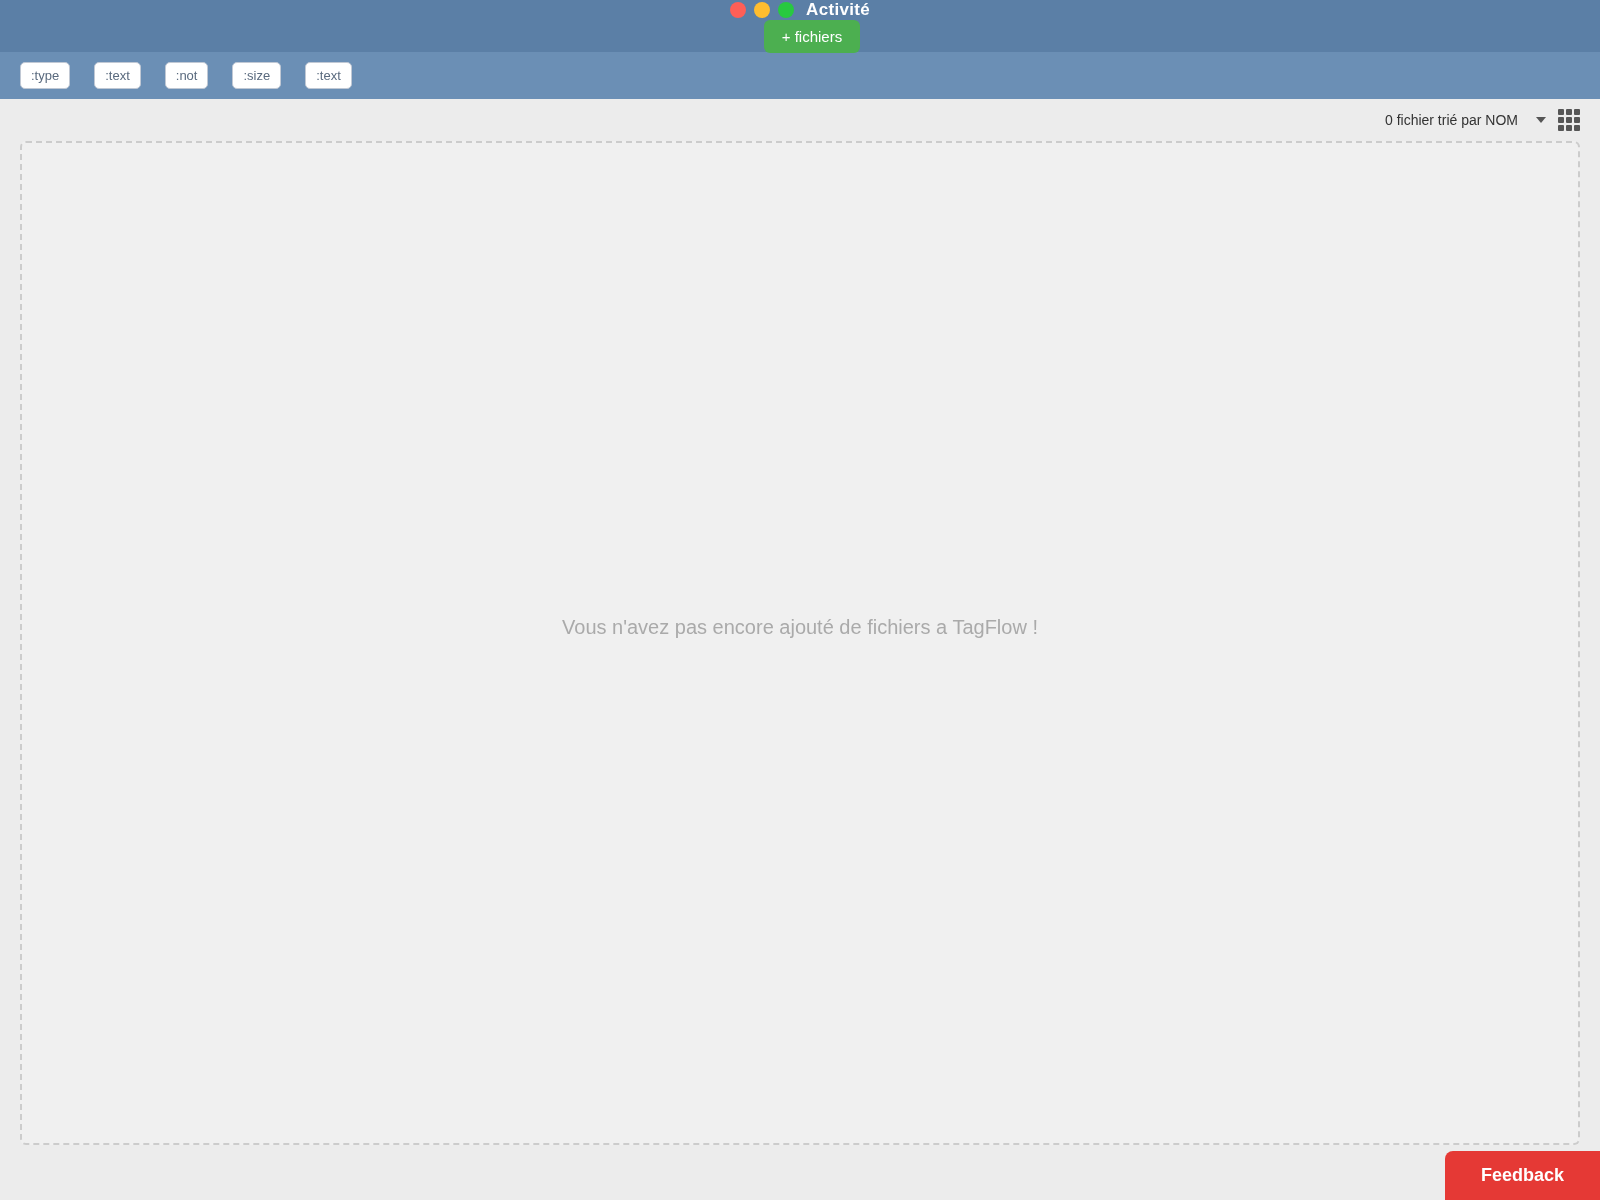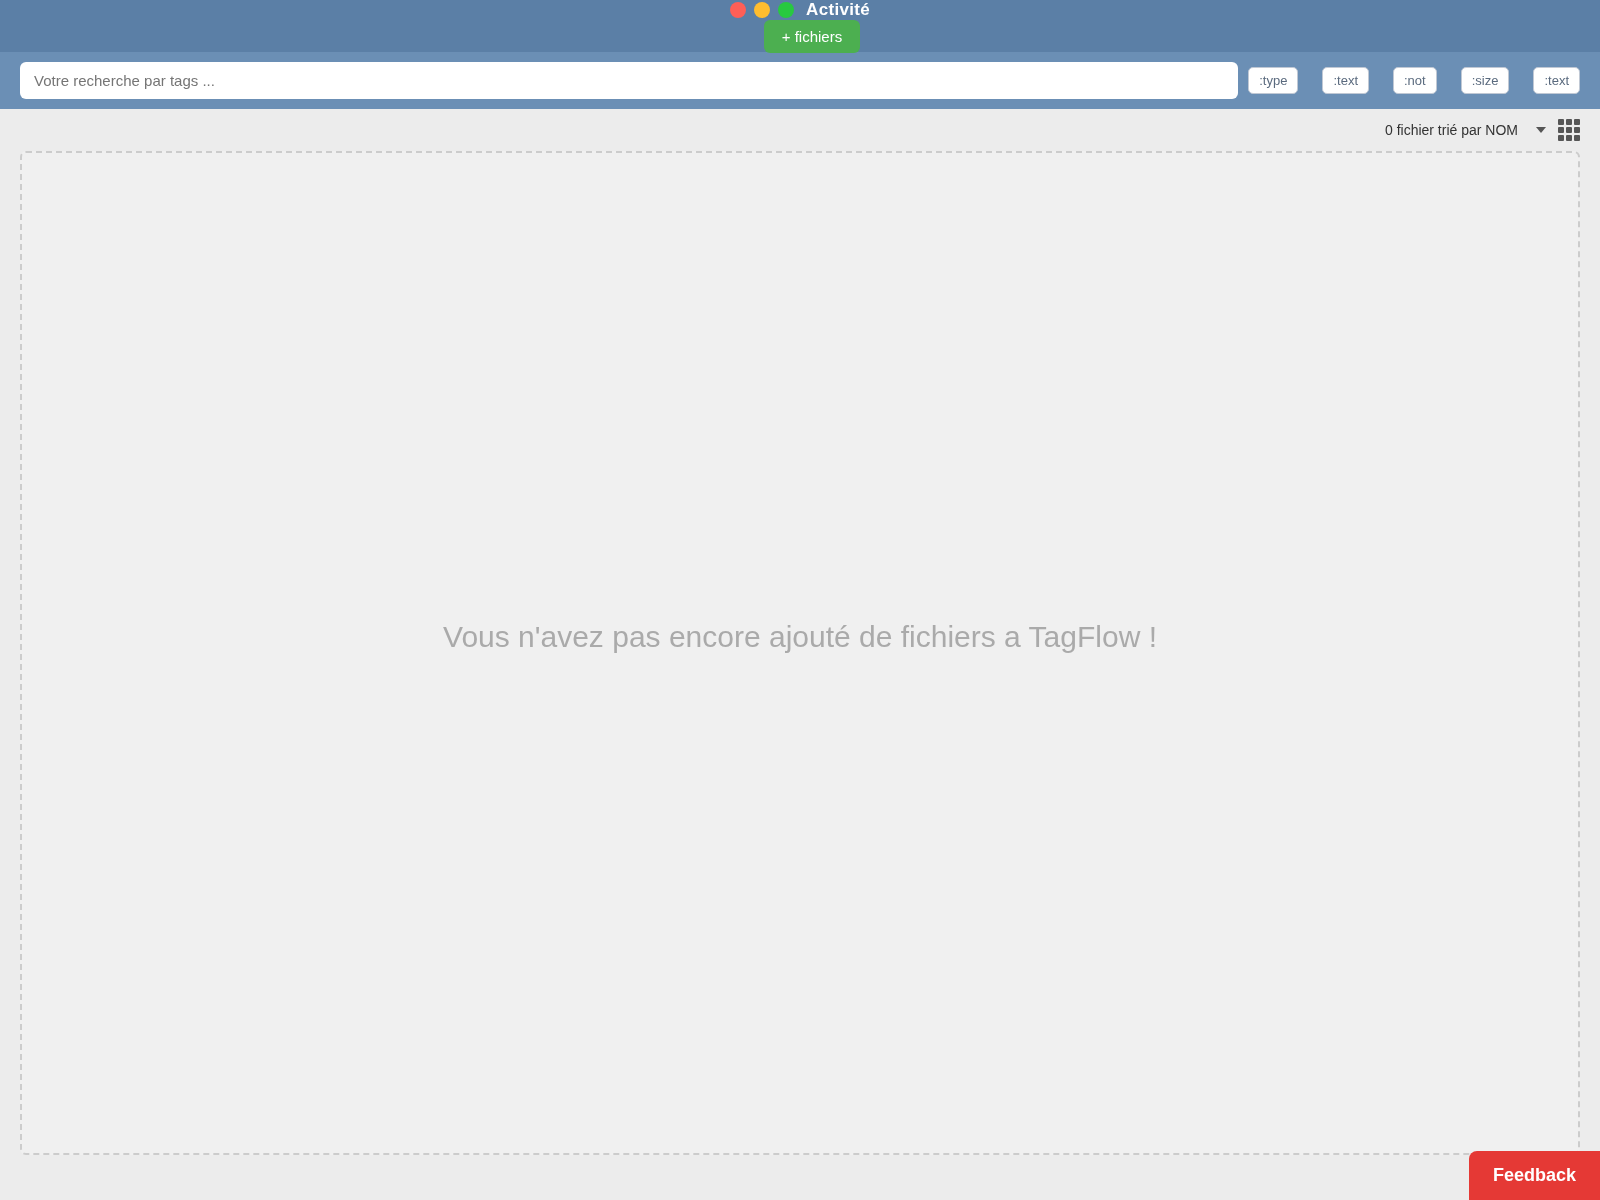--- a/index.html
+++ b/index.html
@@ -170,21 +170,21 @@
       border-radius: 6px;
       display: flex;
       flex-direction: column;
       align-items: center;
       justify-content: center;
       height: calc(1200px - 52px - 56px - 48px - 40px);
       min-height: 500px;
     }
 
     .empty-message {
-      font-size: 30px;
+      font-size: 20px;
       color: #aaaaaa;
       font-weight: 400;
       margin-bottom: 32px;
       text-align: left;
     }
 
     .ajouter-button {
       background: #4caf50;
       color: white;
       border: none;
@@ -197,21 +197,21 @@
 
     
     .feedback-button {
       position: fixed;
       bottom: 0;
       right: 0;
       background: #e53935;
       color: white;
       border: none;
       border-radius: 8px 0 0 0;
-      padding: 14px 24px;
+      padding: 14px 36px;
       font-size: 18px;
       font-weight: 600;
       cursor: pointer;
       z-index: 1000;
     }
   </style>
 </head>
 <body>
 
 <div class="titlebar">
@@ -221,23 +221,20 @@
       <div class="traffic-light minimize"></div>
       <div class="traffic-light maximize"></div>
     </div>
     <span class="titlebar-title">Activité</span>
   </div>
   <button class="add-files-button">+ fichiers</button>
 </div>
 
 <div class="searchbar-container">
   <div class="searchbar-inner">
-    <div class="search-input-wrap">
-      <input class="search-input" type="text" placeholder="Votre recherche par tags ..." style="">
-    </div>
     <div class="search-tags">
       <button class="search-tag-btn">:type</button>
       <button class="search-tag-btn">:text</button>
       <button class="search-tag-btn">:not</button>
       <button class="search-tag-btn">:size</button>
       <button class="search-tag-btn">:text</button>
     </div>
   </div>
 </div>
 

